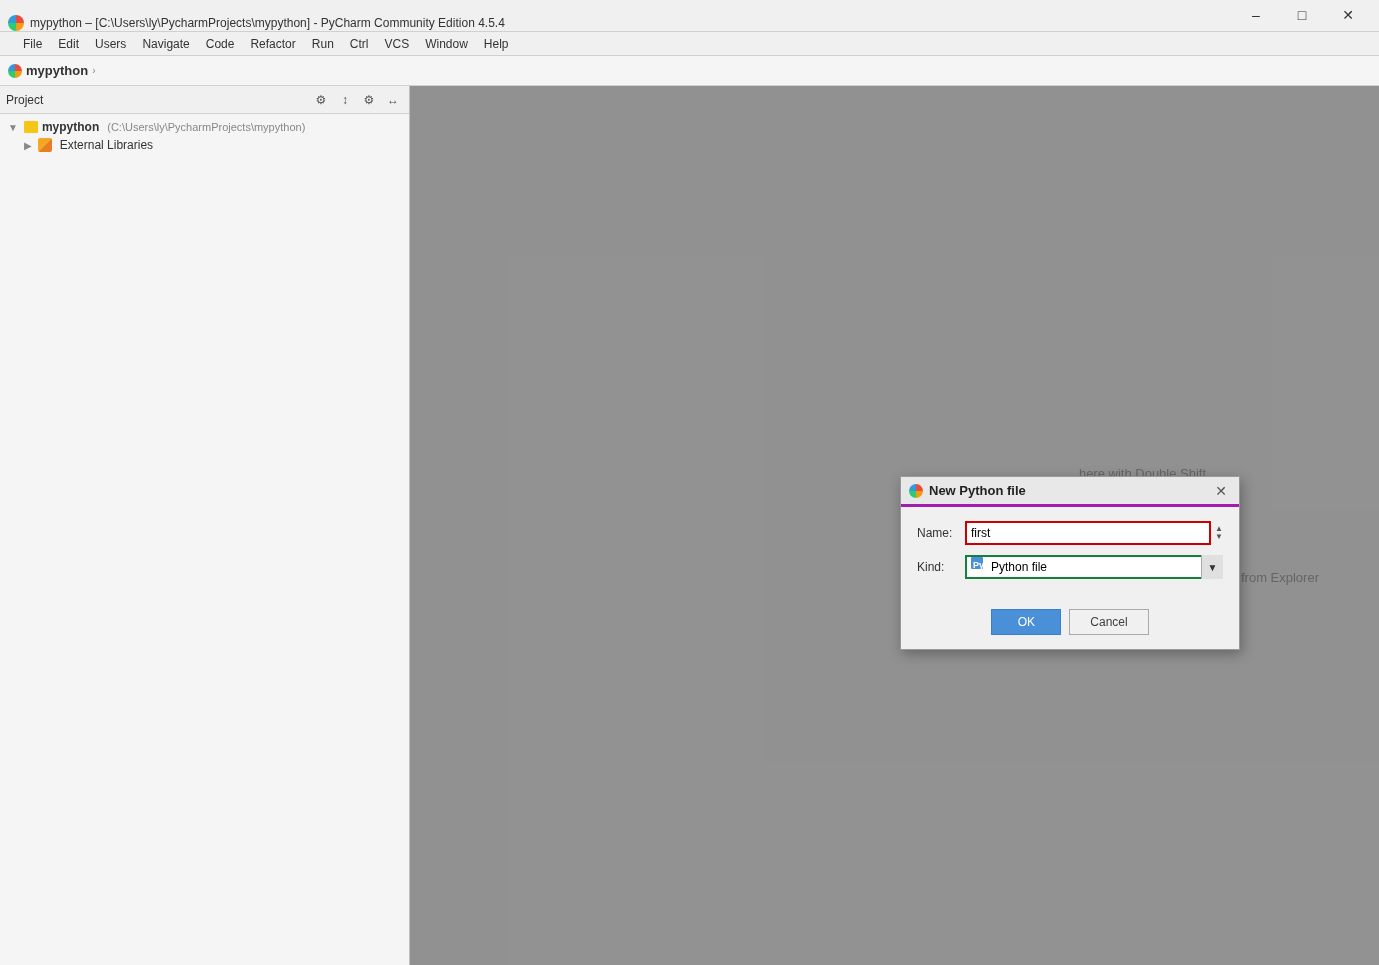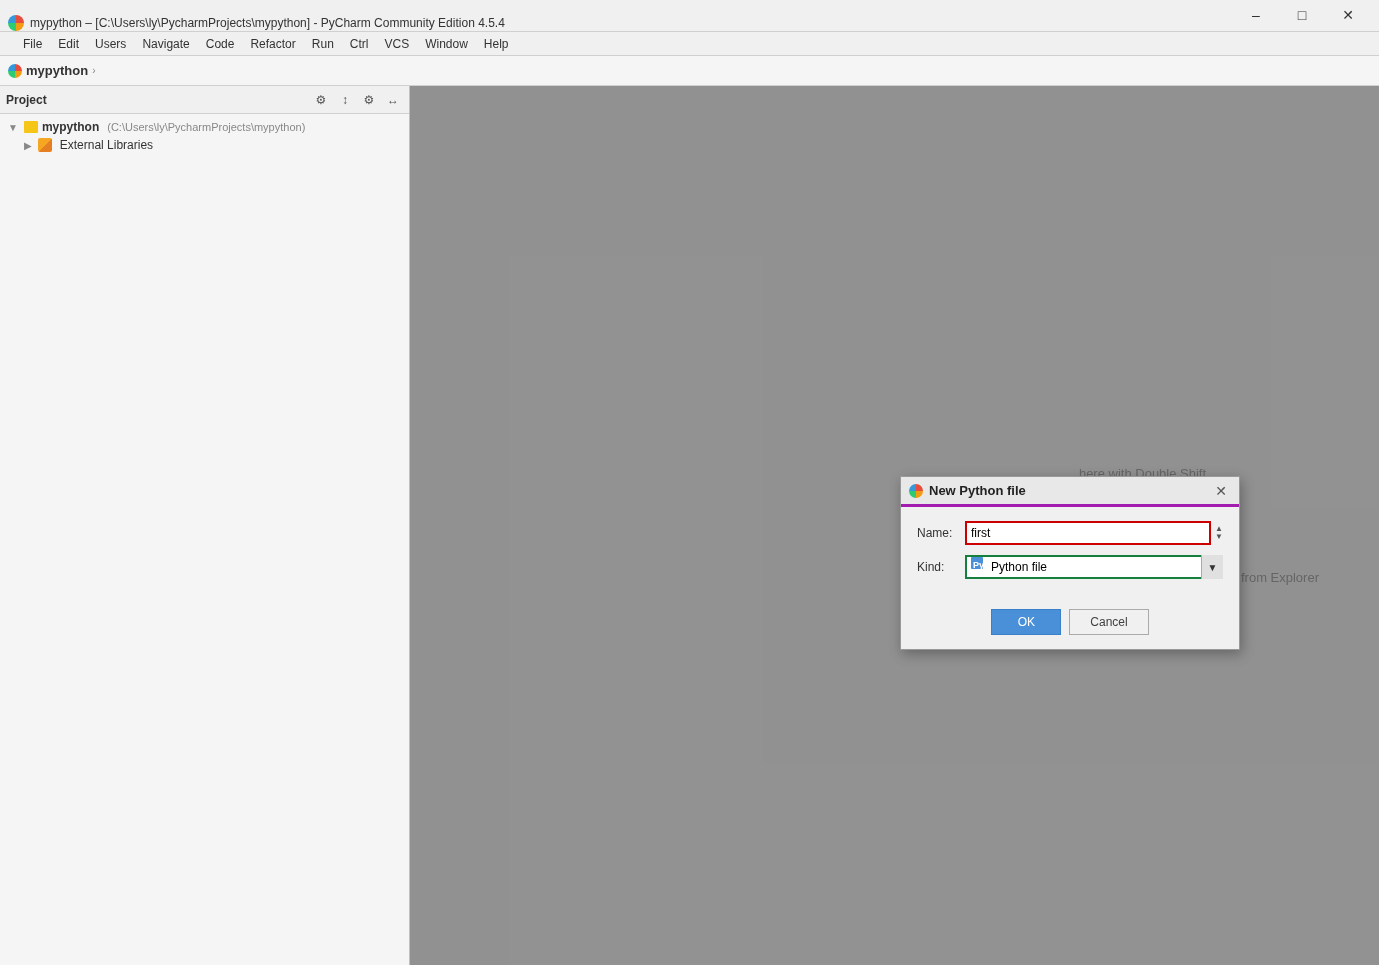--- a/index.html
+++ b/index.html
@@ -104,21 +104,21 @@
       height: 28px;
       background: #f0f0f0;
       display: flex;
       align-items: center;
       padding: 0 6px;
       border-bottom: 1px solid #d0d0d0;
       gap: 4px;
     }
     .sidebar-toolbar-label {
       font-size: 12px;
-      font-weight: bold;
+      font-weight: normal;
       color: #333;
       flex: 1;
     }
     .sidebar-tool-btn {
       width: 20px;
       height: 20px;
       display: flex;
       align-items: center;
       justify-content: center;
       cursor: pointer;

